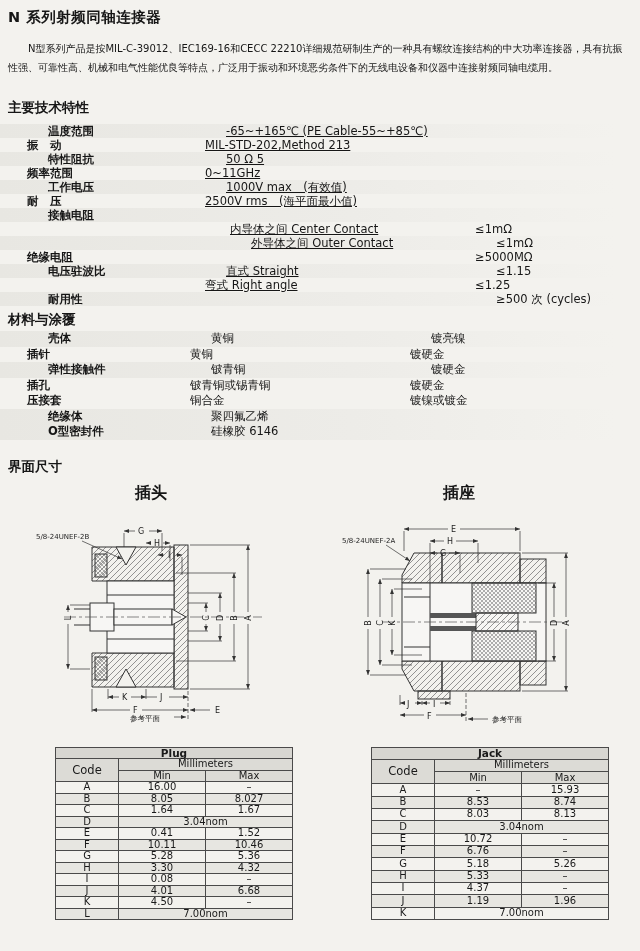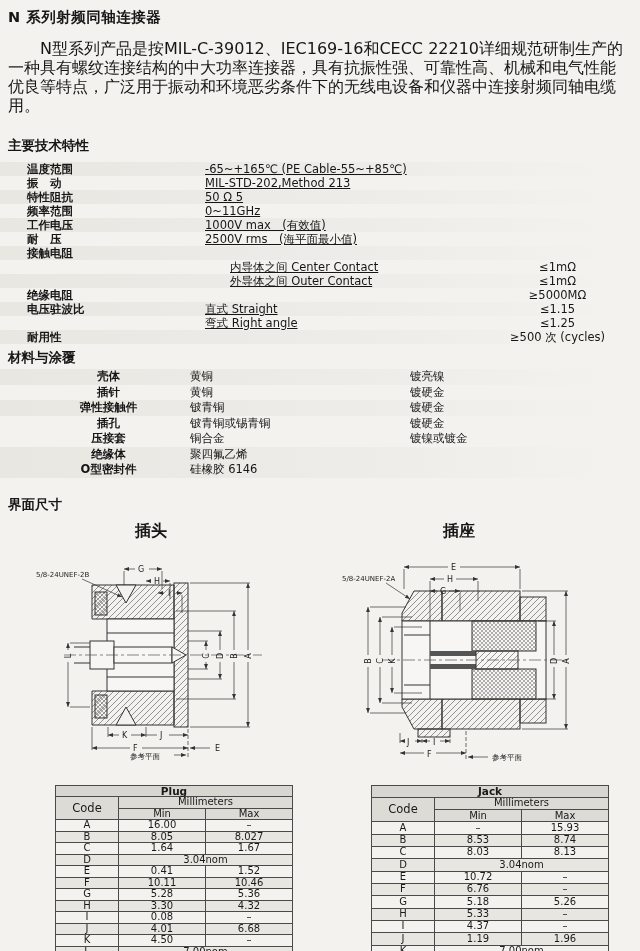--- a/index.html
+++ b/index.html
@@ -1,31 +1,31 @@
 <!DOCTYPE html>
 <html><head>
 <meta charset="utf-8">
 <style>
   html,body{margin:0;padding:0;}
   body{width:640px;height:951px;background:#f3f2ee;color:#161616;
        font-family:"DejaVu Sans","Liberation Sans",sans-serif;overflow:hidden;}
   h1{font-size:14.5px;margin:8px 0 0 8px;letter-spacing:.5px;}
-  .intro{font-size:16px;line-height:19px;margin:12px 9px 16px 8px;text-indent:2em;}
+  .intro{font-size:10px;line-height:19px;margin:12px 9px 16px 8px;text-indent:2em;}
   h2{font-size:13.5px;margin:0 0 0 8px;line-height:17px;}
   .h2a{margin-top:22px;}.h2b{margin-top:5px;}.h2c{margin-top:18px;}
   .specs{margin-top:8px;}
   .srow{display:flex;font-size:11.5px;line-height:14px;}
-  .shade{background:linear-gradient(90deg,#e8e7e2,#edece8 55%,rgba(0,0,0,0) 96%);}
+  .shade{background:linear-gradient(90deg,#e8e7e2,#edece8 55%,rgba(0,0,0,0) 96%);padding-left:21px;}
   .sl{width:205px;padding-left:27px;font-weight:bold;box-sizing:border-box;}
   .sm{width:270px;box-sizing:border-box;text-decoration:underline;}
   .sm.ind{padding-left:25px;}
-  .sv{flex:1;text-align:center;}
+  .sv{flex:1;}
   .materials{margin-top:3px;}
   .mrow{display:flex;font-size:11.5px;line-height:15.5px;}
-  .m1{width:190px;padding-left:27px;font-weight:bold;box-sizing:border-box;text-align:center;}
+  .m1{width:190px;padding-left:27px;font-weight:bold;box-sizing:border-box;}
   .m2{width:220px;}
   .m3{flex:1;}
   .drawings{display:flex;margin-top:6px;}
   .dcol{width:302px;display:flex;flex-direction:column;align-items:center;}
   .dcol.right{margin-left:6px;}
   .dtitle{font-size:16px;font-weight:bold;line-height:20px;margin-top:2px;}
   .dcol svg{margin-top:14px;}
   .tables{display:flex;margin:20px 0 0 55px;}
   .jt{margin-left:78px;padding-left:28px;}
   table{border-collapse:collapse;font-size:10px;color:#1a1a1a;}

